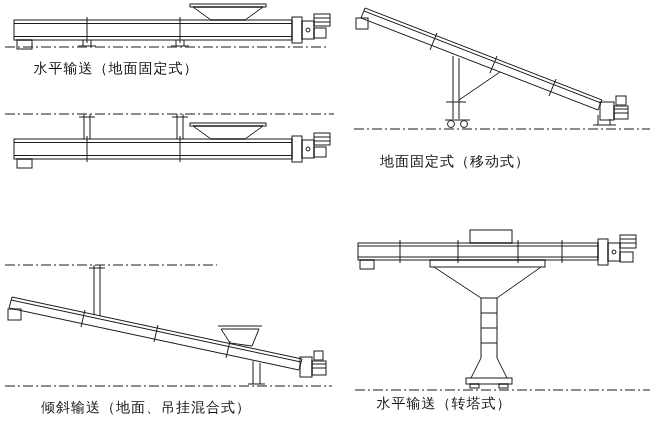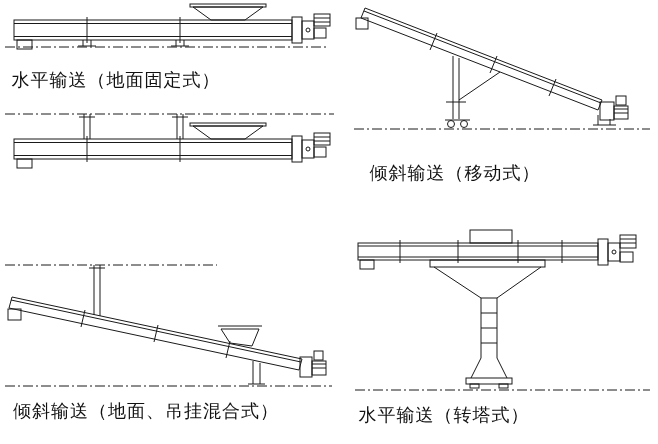--- a/index.html
+++ b/index.html
@@ -3,22 +3,22 @@
 <meta charset="utf-8">
 <style>
   html,body{margin:0;padding:0;background:#ffffff;}
   .canvas{
     position:relative;width:658px;height:444px;background:#ffffff;overflow:hidden;
     font-family:"Liberation Sans","DejaVu Sans",sans-serif;
   }
   .drawing{position:absolute;}
   .drawing svg{display:block;}
   .caption{
-    position:absolute;font-size:18px;line-height:14px;color:#111;
-    text-align:center;white-space:nowrap;letter-spacing:1px;margin-top:12px;
+    position:absolute;font-size:14px;line-height:14px;color:#111;
+    text-align:center;white-space:nowrap;letter-spacing:1px;
   }
 </style>
 </head>
 <body>
 
 <div class="canvas">
 
   <div class="drawing" style="left:2px;top:2px;width:330px;height:55px">
     <svg width="330" height="55" viewBox="0 0 330 55">
       <g fill="none" stroke="#1a1a1a" stroke-width="1">
@@ -135,21 +135,21 @@
         <g>
           <rect x="250" y="100" width="14" height="18"></rect>
           <rect x="264" y="104" width="14" height="13"></rect>
           <rect x="266" y="94" width="10" height="9"></rect>
           <line x1="264" y1="107" x2="278" y2="107"></line>
           <line x1="264" y1="111" x2="278" y2="111"></line>
         </g>
       </g>
     </svg>
   </div>
-  <div class="caption" style="left:340px;top:154px;width:230px">倾斜输送（移动式）</div>
+  <div class="caption" style="left:340px;top:154px;width:230px">地面固定式（移动式）</div>
 
   <div class="drawing" style="left:2px;top:253px;width:335px;height:140px">
     <svg width="335" height="140" viewBox="0 0 335 140">
       <g fill="none" stroke="#1a1a1a" stroke-width="1">
         <g>
           <line x1="3" y1="12" x2="215" y2="12" stroke-dasharray="10 3 2 3"></line>
         </g>
         <g>
           <line x1="3" y1="133" x2="330" y2="133" stroke-dasharray="10 3 2 3"></line>
         </g>
@@ -180,21 +180,21 @@
         <g>
           <rect x="298" y="104" width="12" height="20"></rect>
           <rect x="310" y="108" width="14" height="14"></rect>
           <rect x="312" y="98" width="9" height="9"></rect>
           <line x1="310" y1="111" x2="324" y2="111"></line>
           <line x1="310" y1="115" x2="324" y2="115"></line>
         </g>
       </g>
     </svg>
   </div>
-  <div class="caption" style="left:6px;top:392px;width:280px">倾斜输送（地面、吊挂混合式）</div>
+  <div class="caption" style="left:6px;top:400px;width:280px">倾斜输送（地面、吊挂混合式）</div>
 
   <div class="drawing" style="left:350px;top:226px;width:305px;height:168px">
     <svg width="305" height="168" viewBox="0 0 305 168">
       <g fill="none" stroke="#1a1a1a" stroke-width="1">
         <g>
           <line x1="5" y1="164" x2="300" y2="164" stroke-dasharray="10 3 2 3"></line>
         </g>
         <g>
           <rect x="8" y="17" width="240" height="17"></rect>
           <line x1="8" y1="20" x2="248" y2="20"></line>

